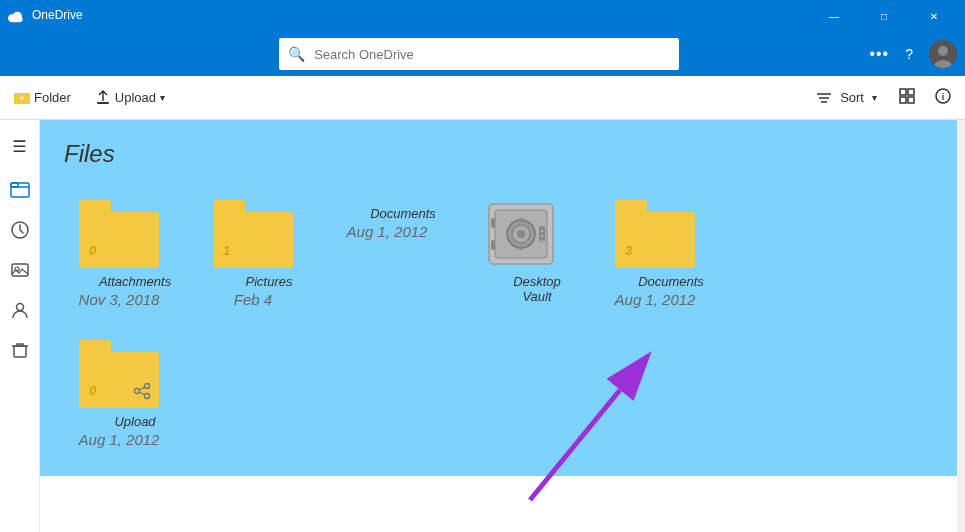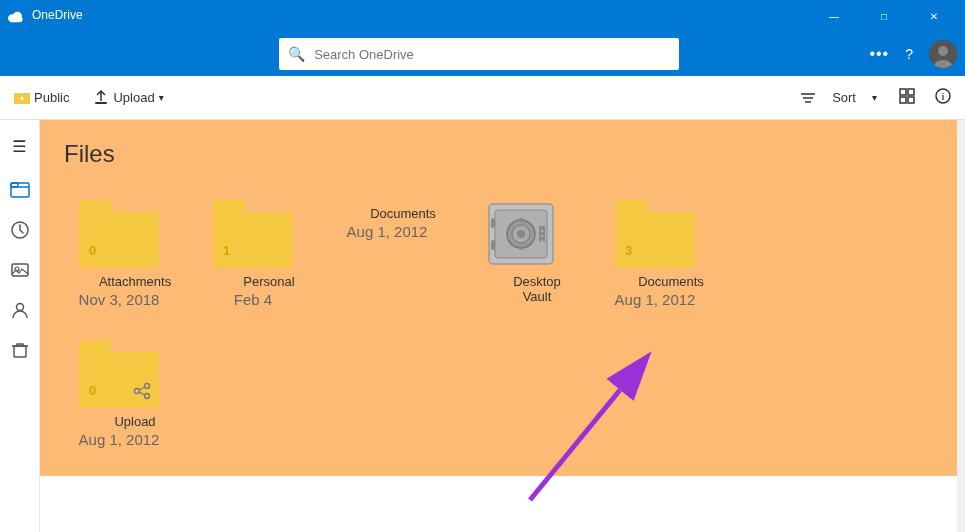--- a/index.html
+++ b/index.html
@@ -67,21 +67,21 @@
     }
     .toolbar-left { display: flex; align-items: center; gap: 4px; }
     .toolbar-btn {
       display: flex; align-items: center; gap: 4px;
       padding: 6px 10px; cursor: pointer; border-radius: 2px;
       font-size: 13px; color: #333;
     }
     .toolbar-btn svg { width: 16px; height: 16px; }
     .toolbar-right { display: flex; align-items: center; gap: 8px; }
     .sort-btn {
-      display: flex; align-items: center; gap: 16px;
+      display: flex; align-items: center; gap: 8px;
       padding: 4px 8px; cursor: pointer; border-radius: 2px;
       font-size: 13px; color: #333;
     }
     .view-btn {
       padding: 4px 6px; cursor: pointer; border-radius: 2px; color: #333;
     }
     .info-btn {
       padding: 4px 6px; cursor: pointer; border-radius: 2px; color: #333;
     }
 
@@ -106,23 +106,24 @@
       width: 36px; height: 36px;
       display: flex; align-items: center; justify-content: center;
       border-radius: 4px; cursor: pointer; color: #555; font-size: 16px;
     }
     .sidebar-item.active { color: #0078d4; }
     .sidebar-item.hamburger { color: #333; margin-bottom: 4px; }
 
     
     .content {
       flex: 1;
-      background: #fdba74;
+      background: #7dd3fc;
       padding: 20px 24px;
       overflow-y: auto;
+      font-style: italic;
     }
     .page-title {
       font-size: 24px; font-weight: 300; color: #333; margin-bottom: 24px;
     }
 
     
     .files-grid {
       display: flex;
       flex-wrap: wrap;
       gap: 24px;
@@ -229,21 +230,21 @@
 </div>
 
 <div class="toolbar">
   <div class="toolbar-left">
     <div class="toolbar-btn">
       <svg viewBox="0 0 16 16">
         <rect x="0" y="3" width="16" height="11" rx="1" fill="#f5c842"></rect>
         <rect x="0" y="3" width="6" height="3" rx="1" fill="#f5c842"></rect>
         <text x="8" y="11" text-anchor="middle" font-size="8" fill="#fff" font-weight="bold">+</text>
       </svg>
-      <span>Public</span>
+      <span>Folder</span>
     </div>
     <div class="toolbar-btn">
       <svg viewBox="0 0 16 16">
         <path d="M8 2 L8 11 M4 5 L8 1 L12 5" stroke="#333" stroke-width="1.5" fill="none"></path>
         <rect x="2" y="12" width="12" height="2" rx="1" fill="#333"></rect>
       </svg>
       <span>Upload</span>
       <span style="font-size:10px;">▾</span>
     </div>
   </div>
@@ -328,21 +329,21 @@
           <div class="file-date">Nov 3, 2018</div>
         </div>
 
         <div class="file-item">
           <div class="folder-icon">
             <div class="folder-tab"></div>
             <div class="folder-body">
               <span class="folder-count">1</span>
             </div>
           </div>
-          <div class="file-name">Personal</div>
+          <div class="file-name">Pictures</div>
           <div class="file-date">Feb 4</div>
         </div>
 
         <div class="file-item">
           <div class="file-name">Documents</div>
           <div class="file-date">Aug 1, 2012</div>
         </div>
 
         <div class="file-item" style="position:relative;">
           <div class="vault-container">

